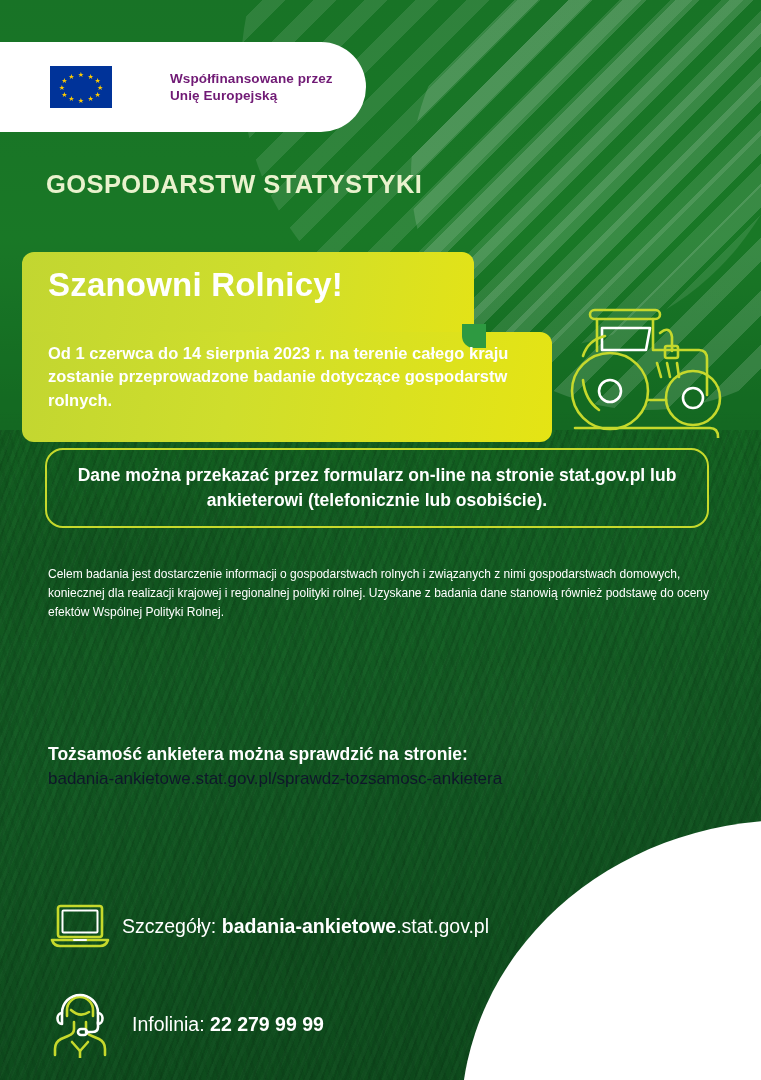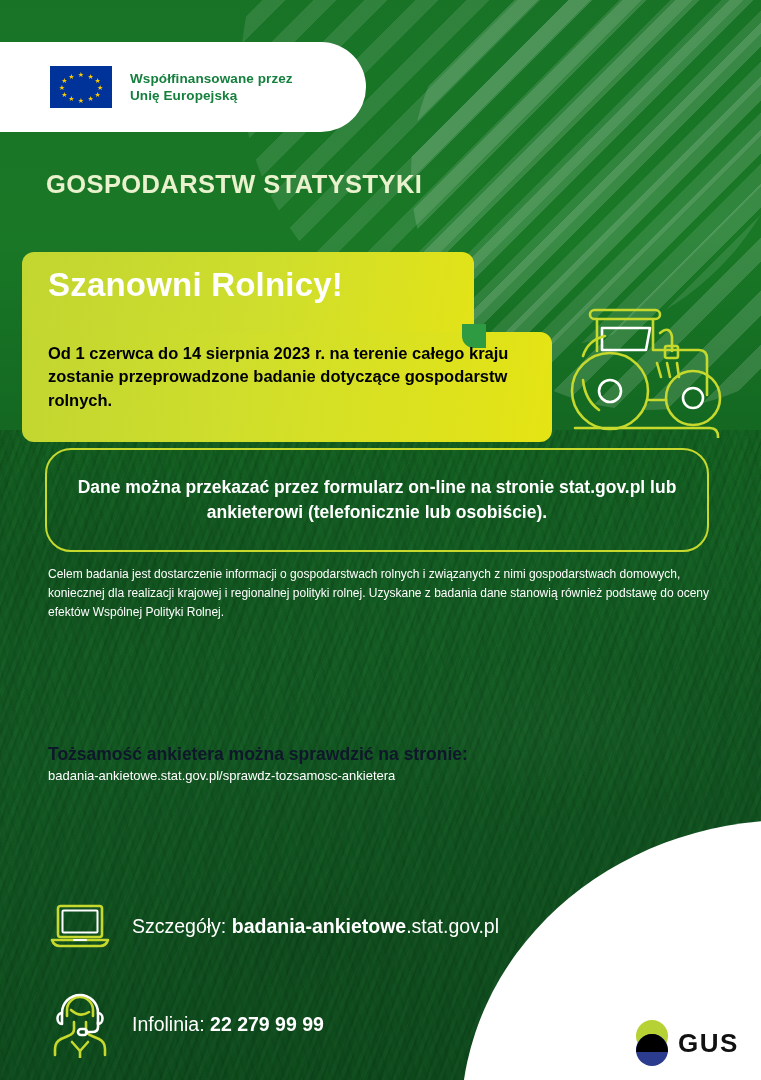--- a/index.html
+++ b/index.html
@@ -82,22 +82,23 @@
     gap:18px;
   }
   .eu-flag{
     width:62px;height:42px;background:#003399;position:relative;flex:none;
   }
   .eu-flag .star{
     position:absolute;color:#FFCC00;font-size:7px;line-height:7px;
     transform:translate(-50%,-50%);
   }
   .eu-text{
-    color:#15803d;font-weight:bold;font-size:13.5px;line-height:1.28;
+    color:#701a75;font-weight:bold;font-size:13.5px;line-height:1.28;
     letter-spacing:.1px;
+    margin-left:40px;
   }
 
   
   .head-title{
     position:absolute;left:46px;top:168px;width:640px;
     color:#e9f2cd;font-weight:bold;font-size:25.5px;line-height:1.28;
     letter-spacing:.4px;
   }
 
   
@@ -118,57 +119,57 @@
   .yb-notch{
     position:absolute;left:440px;top:72px;width:24px;height:24px;
     background:#2e9a41;border-bottom-left-radius:12px;
   }
   .yb-title{
     position:absolute;left:26px;top:14px;z-index:3;
     color:#ffffff;font-weight:bold;font-size:33px;letter-spacing:.2px;
   }
   .yb-body{
     position:absolute;left:26px;top:90px;width:492px;z-index:3;
-    color:#000000;font-weight:bold;font-size:16.5px;line-height:1.42;
+    color:#ffffff;font-weight:bold;font-size:16.5px;line-height:1.42;
   }
 
   
   .outline-box{
     position:absolute;left:45px;top:448px;
-    width:664px;height:104px;
-    border:2px solid #c6d92c;border-radius:26px;
+    width:664px;height:80px;
+    border:2px solid #c6d92c;border-radius:18px;
     box-sizing:border-box;
     display:flex;align-items:center;justify-content:center;
   }
   .outline-text{
     color:#ffffff;font-weight:bold;font-size:17.5px;line-height:1.42;
     text-align:center;padding:0 14px;
   }
 
   
   .body-para{
     position:absolute;left:48px;top:565px;width:680px;
     color:#ffffff;font-size:12px;line-height:1.58;font-weight:400;
   }
 
   
   .verify{
     position:absolute;left:48px;top:742px;width:690px;
   }
   .verify-lead{
-    color:#0f172a;font-weight:bold;font-size:17.5px;line-height:1.45;
+    color:#ffffff;font-weight:bold;font-size:17.5px;line-height:1.45;
   }
   .verify-url{
-    color:#ffffff;font-size:13px;line-height:1.45;font-weight:400;
+    color:#0f172a;font-size:17px;line-height:1.45;font-weight:400;
   }
 
   
   .row-laptop{
     position:absolute;left:50px;top:902px;
-    display:flex;align-items:center;gap:22px;
+    display:flex;align-items:center;gap:12px;
   }
   .row-phone{
     position:absolute;left:50px;top:990px;
     display:flex;align-items:center;gap:22px;
   }
   .row-text{
     color:#ffffff;font-size:19.5px;font-weight:400;white-space:nowrap;
   }
   .row-text b{font-weight:bold;}
 
@@ -290,22 +291,14 @@
         <path d="M12 23 a4.5 5.5 0 0 0 0 11 v-11 z" stroke="#ffffff"></path>
         <path d="M48 23 a4.5 5.5 0 0 1 0 11 v-11 z" stroke="#ffffff"></path>
         <path d="M12 23 a18 18 0 0 1 36 0" stroke="#ffffff"></path>
         <path d="M48 32 v5 q0 5 -6 5 h-6" stroke="#ffffff"></path>
         <rect x="28" y="39" width="9" height="6" rx="3" stroke="#ffffff"></rect>
       </svg>
     </span>
     <span class="row-text"><span>Infolinia: </span><b>22 279 99 99</b></span>
   </div>
 
-  <div class="gus-wrap">
-    <span class="gus-mark">
-      <span class="gus-c1"></span>
-      <span class="gus-c2"></span>
-      <span class="gus-ov"></span>
-    </span>
-    <span class="gus-txt">GUS</span>
-  </div>
 
 </div>
 
 </body></html>

